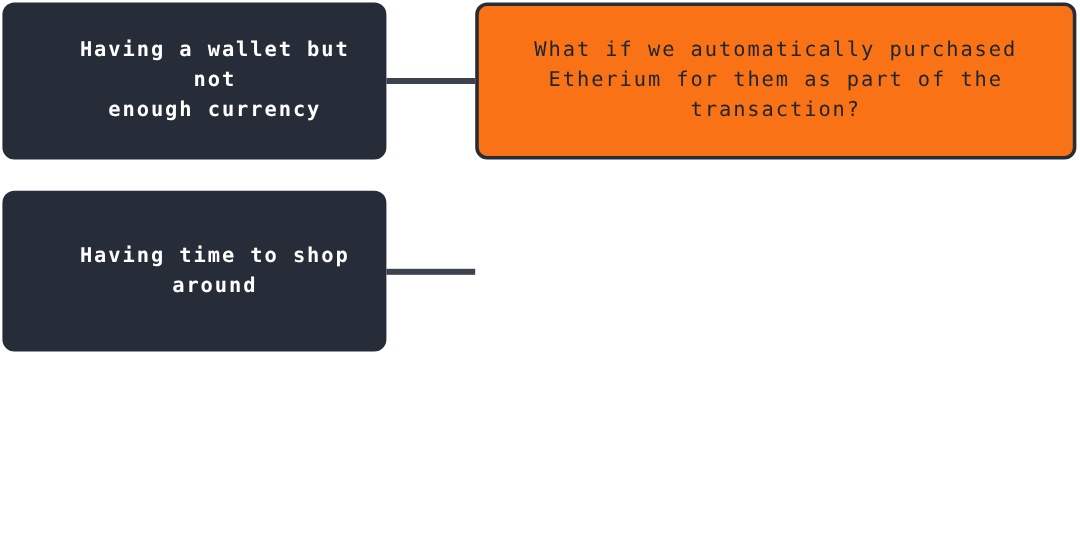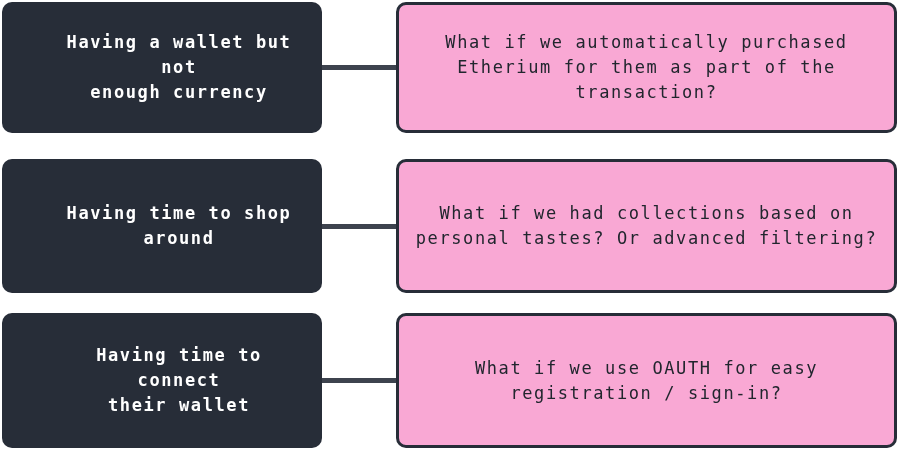--- a/index.html
+++ b/index.html
@@ -37,21 +37,21 @@
   }
   .node-problem {
     width: 320px;
     flex: 0 0 320px;
     background: #272d38;
     color: #ffffff;
     padding-left: 48px;
   }
   .node-solution {
     flex: 1 1 auto;
-    background: #f9a8d4;
+    background: #f97316;
     border: 3px solid #272d38;
     color: #21262e;
   }
   .node-text {
     display: block;
     text-align: center;
     white-space: pre-line;
     font-size: 17px;
     line-height: 25px;
     letter-spacing: 1.6px;
@@ -86,31 +86,16 @@
 transaction?</span>
     </div>
   </div>
 
   <div class="row row-1">
     <div class="node node-problem">
       <span class="node-text">Having time to shop
 around</span>
     </div>
     <div class="connector"></div>
-    <div class="node node-solution">
-      <span class="node-text">What if we had collections based on
-personal tastes? Or advanced filtering?</span>
-    </div>
   </div>
 
-  <div class="row row-2">
-    <div class="node node-problem">
-      <span class="node-text">Having time to connect
-their wallet</span>
-    </div>
-    <div class="connector"></div>
-    <div class="node node-solution">
-      <span class="node-text">What if we use OAUTH for easy
-registration / sign-in?</span>
-    </div>
-  </div>
 
 </div>
 
 </body></html>

